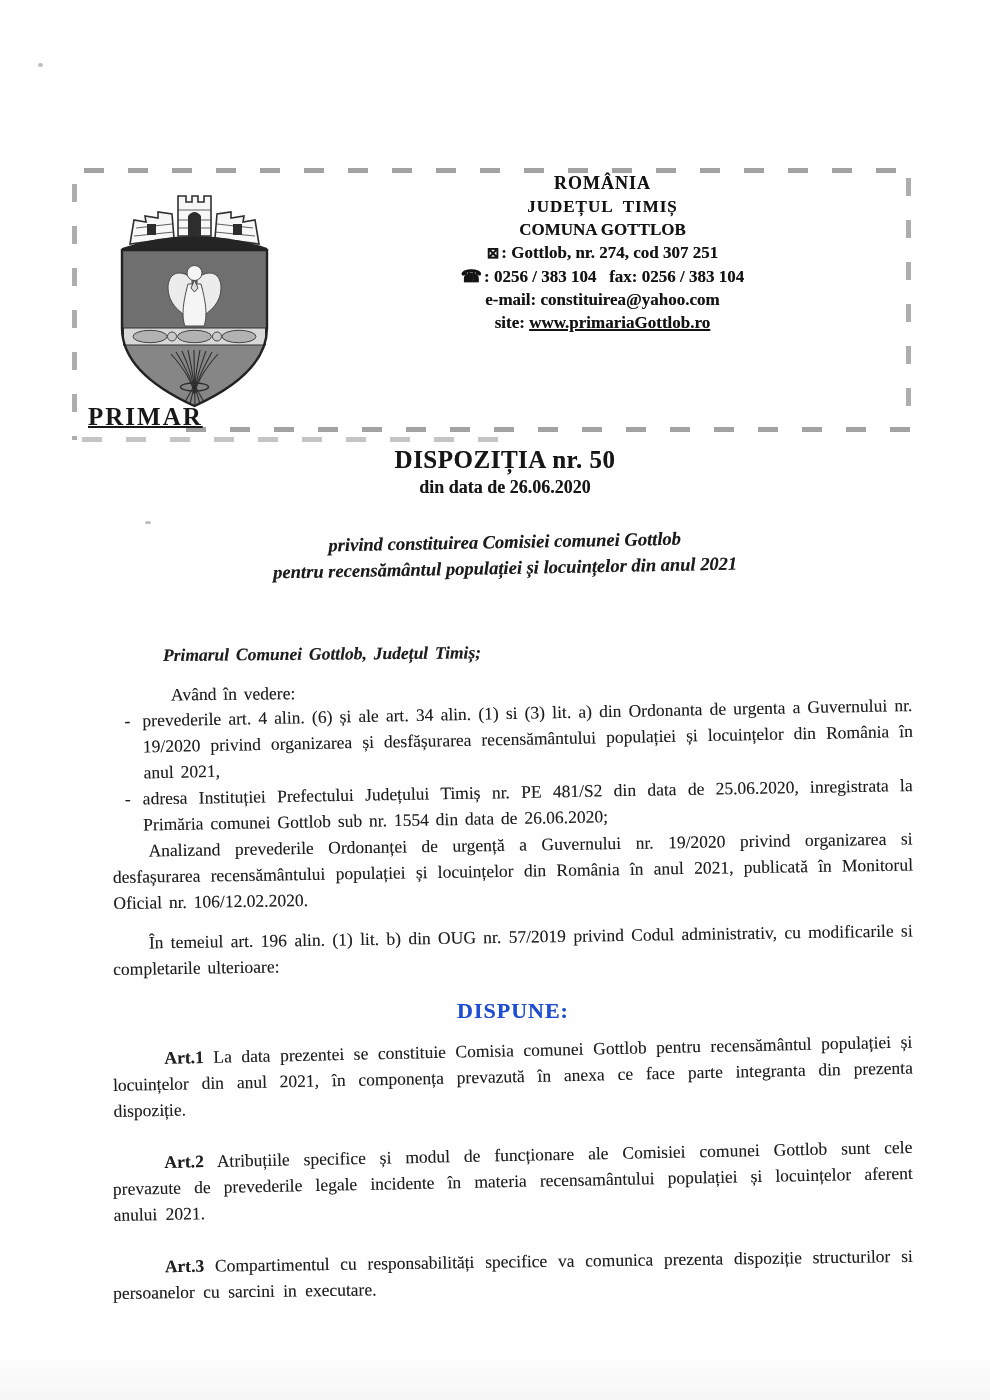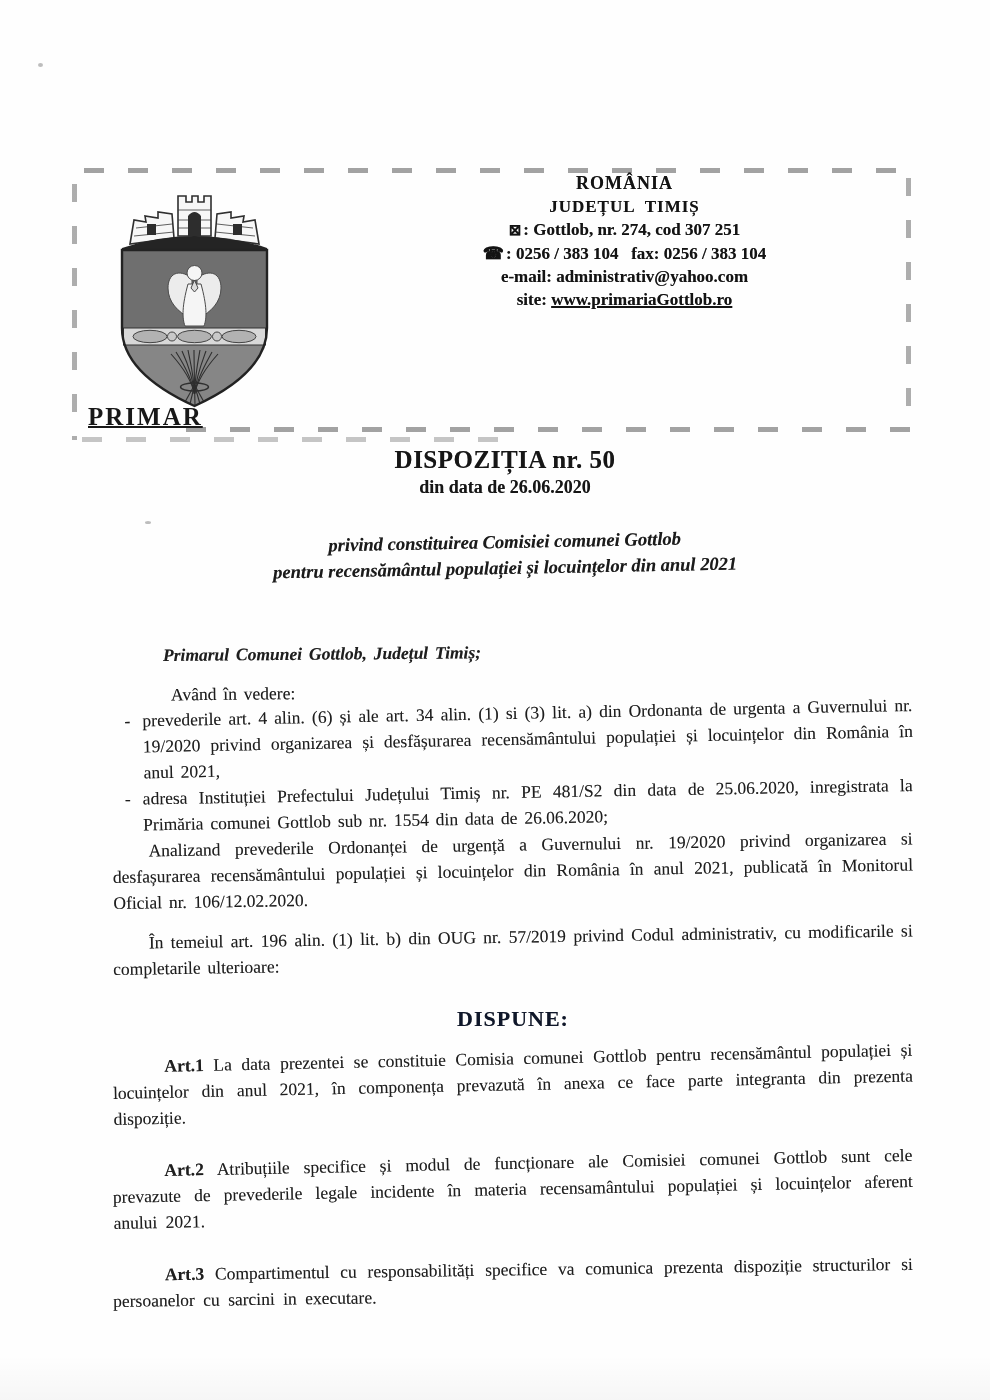--- a/index.html
+++ b/index.html
@@ -24,21 +24,21 @@
   .dash-left { left:72px; top:178px; height:262px; }
   .dash-right { left:906px; top:172px; height:250px; }
 
   
   .coa { position:absolute; left:92px; top:180px; width:205px; height:232px; }
 
   .primar { position:absolute; left:88px; top:403px; font-size:25px; font-weight:bold; letter-spacing:2px;
             text-decoration:underline; text-decoration-thickness:2px; color:#181818; }
 
   
-  .lh-text { position:absolute; left:422px; top:172px; width:405px; text-align:center;
+  .lh-text { position:absolute; left:400px; top:172px; width:405px; text-align:center;
              font-weight:bold; font-size:17px; line-height:23px; color:#131313;
              text-shadow:0 0 .6px rgba(30,30,30,.55); }
   .lh-line { white-space:pre; }
   .lh-country { font-size:18px; letter-spacing:1px; }
   .lh-county { letter-spacing:1px; }
   .glyph { display:inline-block; margin-right:2px; }
   .envelope { font-size:15px; }
   .site-url { text-decoration:underline; text-decoration-thickness:1.5px; }
 
   
@@ -60,21 +60,21 @@
            transform:rotate(-.5deg); transform-origin:0 50%; }
   .having { text-indent:58px; transform:rotate(-.6deg); transform-origin:0 50%; }
   .bullet { position:relative; padding-left:30px; transform-origin:0 50%; }
   .bullet .marker { position:absolute; left:12px; }
   .rot-b1 { transform:rotate(-1.15deg); }
   .rot-b2 { transform:rotate(-1.0deg); }
   .para { text-indent:36px; transform-origin:0 50%; }
   .rot-p1 { transform:rotate(-.9deg); }
   .rot-p2 { margin-top:14px !important; transform:rotate(-.9deg); }
   .dispune { font-size:22px; font-weight:bold; letter-spacing:1px; text-align:center; text-align-last:center;
-             margin-top:24px; margin-bottom:22px; color:#0f172a; }
+             margin-top:16px; margin-bottom:22px; color:#1d4ed8; }
   .article { text-indent:52px; word-spacing:4px; transform-origin:0 50%; margin-bottom:26px !important; }
   .rot-a1 { transform:rotate(-1.25deg); }
   .rot-a2 { transform:rotate(-1.15deg); }
   .rot-a3 { transform:rotate(-.8deg); margin-bottom:0 !important; }
 </style>
 </head>
 <body>
 
 <div class="page">
 
@@ -147,23 +147,24 @@
         </g>
         <path d="M30 70 L175 70 L175 148 Q175 193 102.5 226 Q30 193 30 148 Z" fill="none" stroke="#222" stroke-width="2.4"></path>
       </svg>
     </div>
 
     <div class="primar">PRIMAR</div>
 
     <div class="lh-text">
       <div class="lh-line lh-country">ROMÂNIA</div>
       <div class="lh-line lh-county">JUDEȚUL  TIMIȘ</div>
+      <div class="lh-line">COMUNA GOTTLOB</div>
       <div class="lh-line"><span class="glyph envelope">⊠</span><span>: Gottlob, nr. 274, cod 307 251</span></div>
       <div class="lh-line"><span class="glyph">☎</span><span>: 0256 / 383 104   fax: 0256 / 383 104</span></div>
-      <div class="lh-line">e-mail: administrativ@yahoo.com</div>
+      <div class="lh-line">e-mail: constituirea@yahoo.com</div>
       <div class="lh-line"><span>site: </span><span class="site-url">www.primariaGottlob.ro</span></div>
     </div>
   </div>
 
   <div class="title-block">
     <div class="doc-title">DISPOZIȚIA nr. 50</div>
     <div class="doc-date">din data de 26.06.2020</div>
   </div>
 
   <div class="subject">

